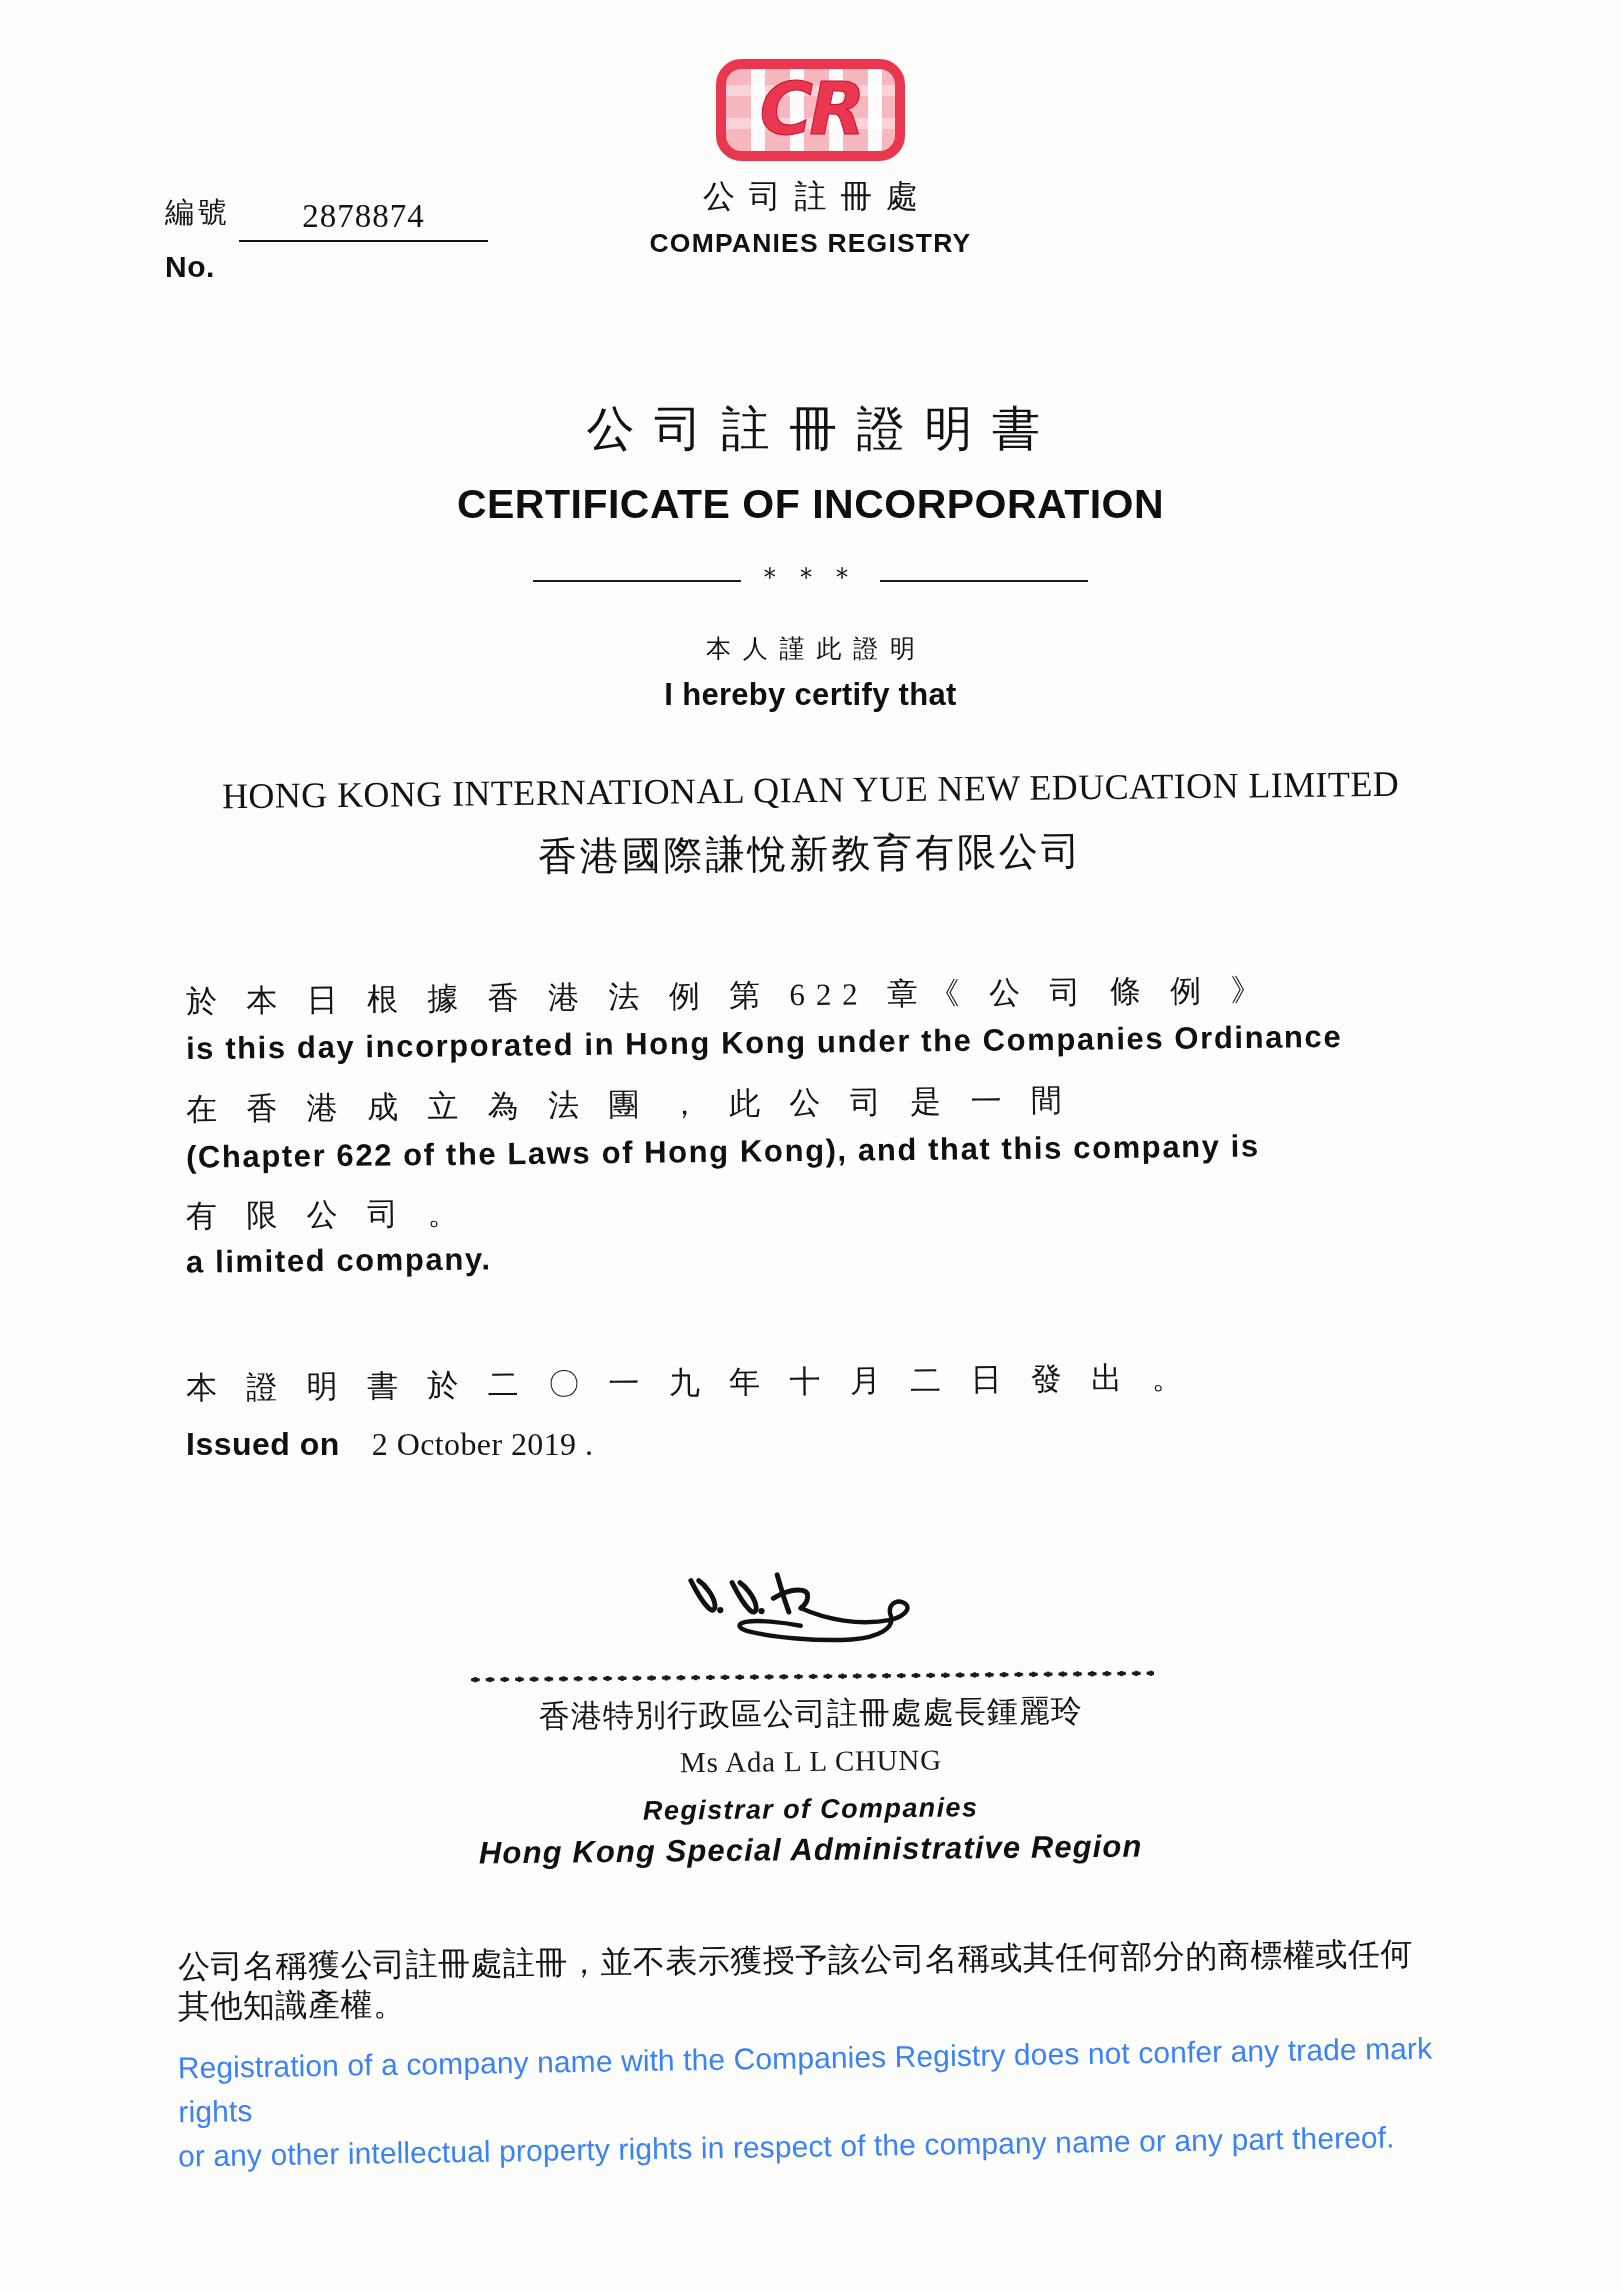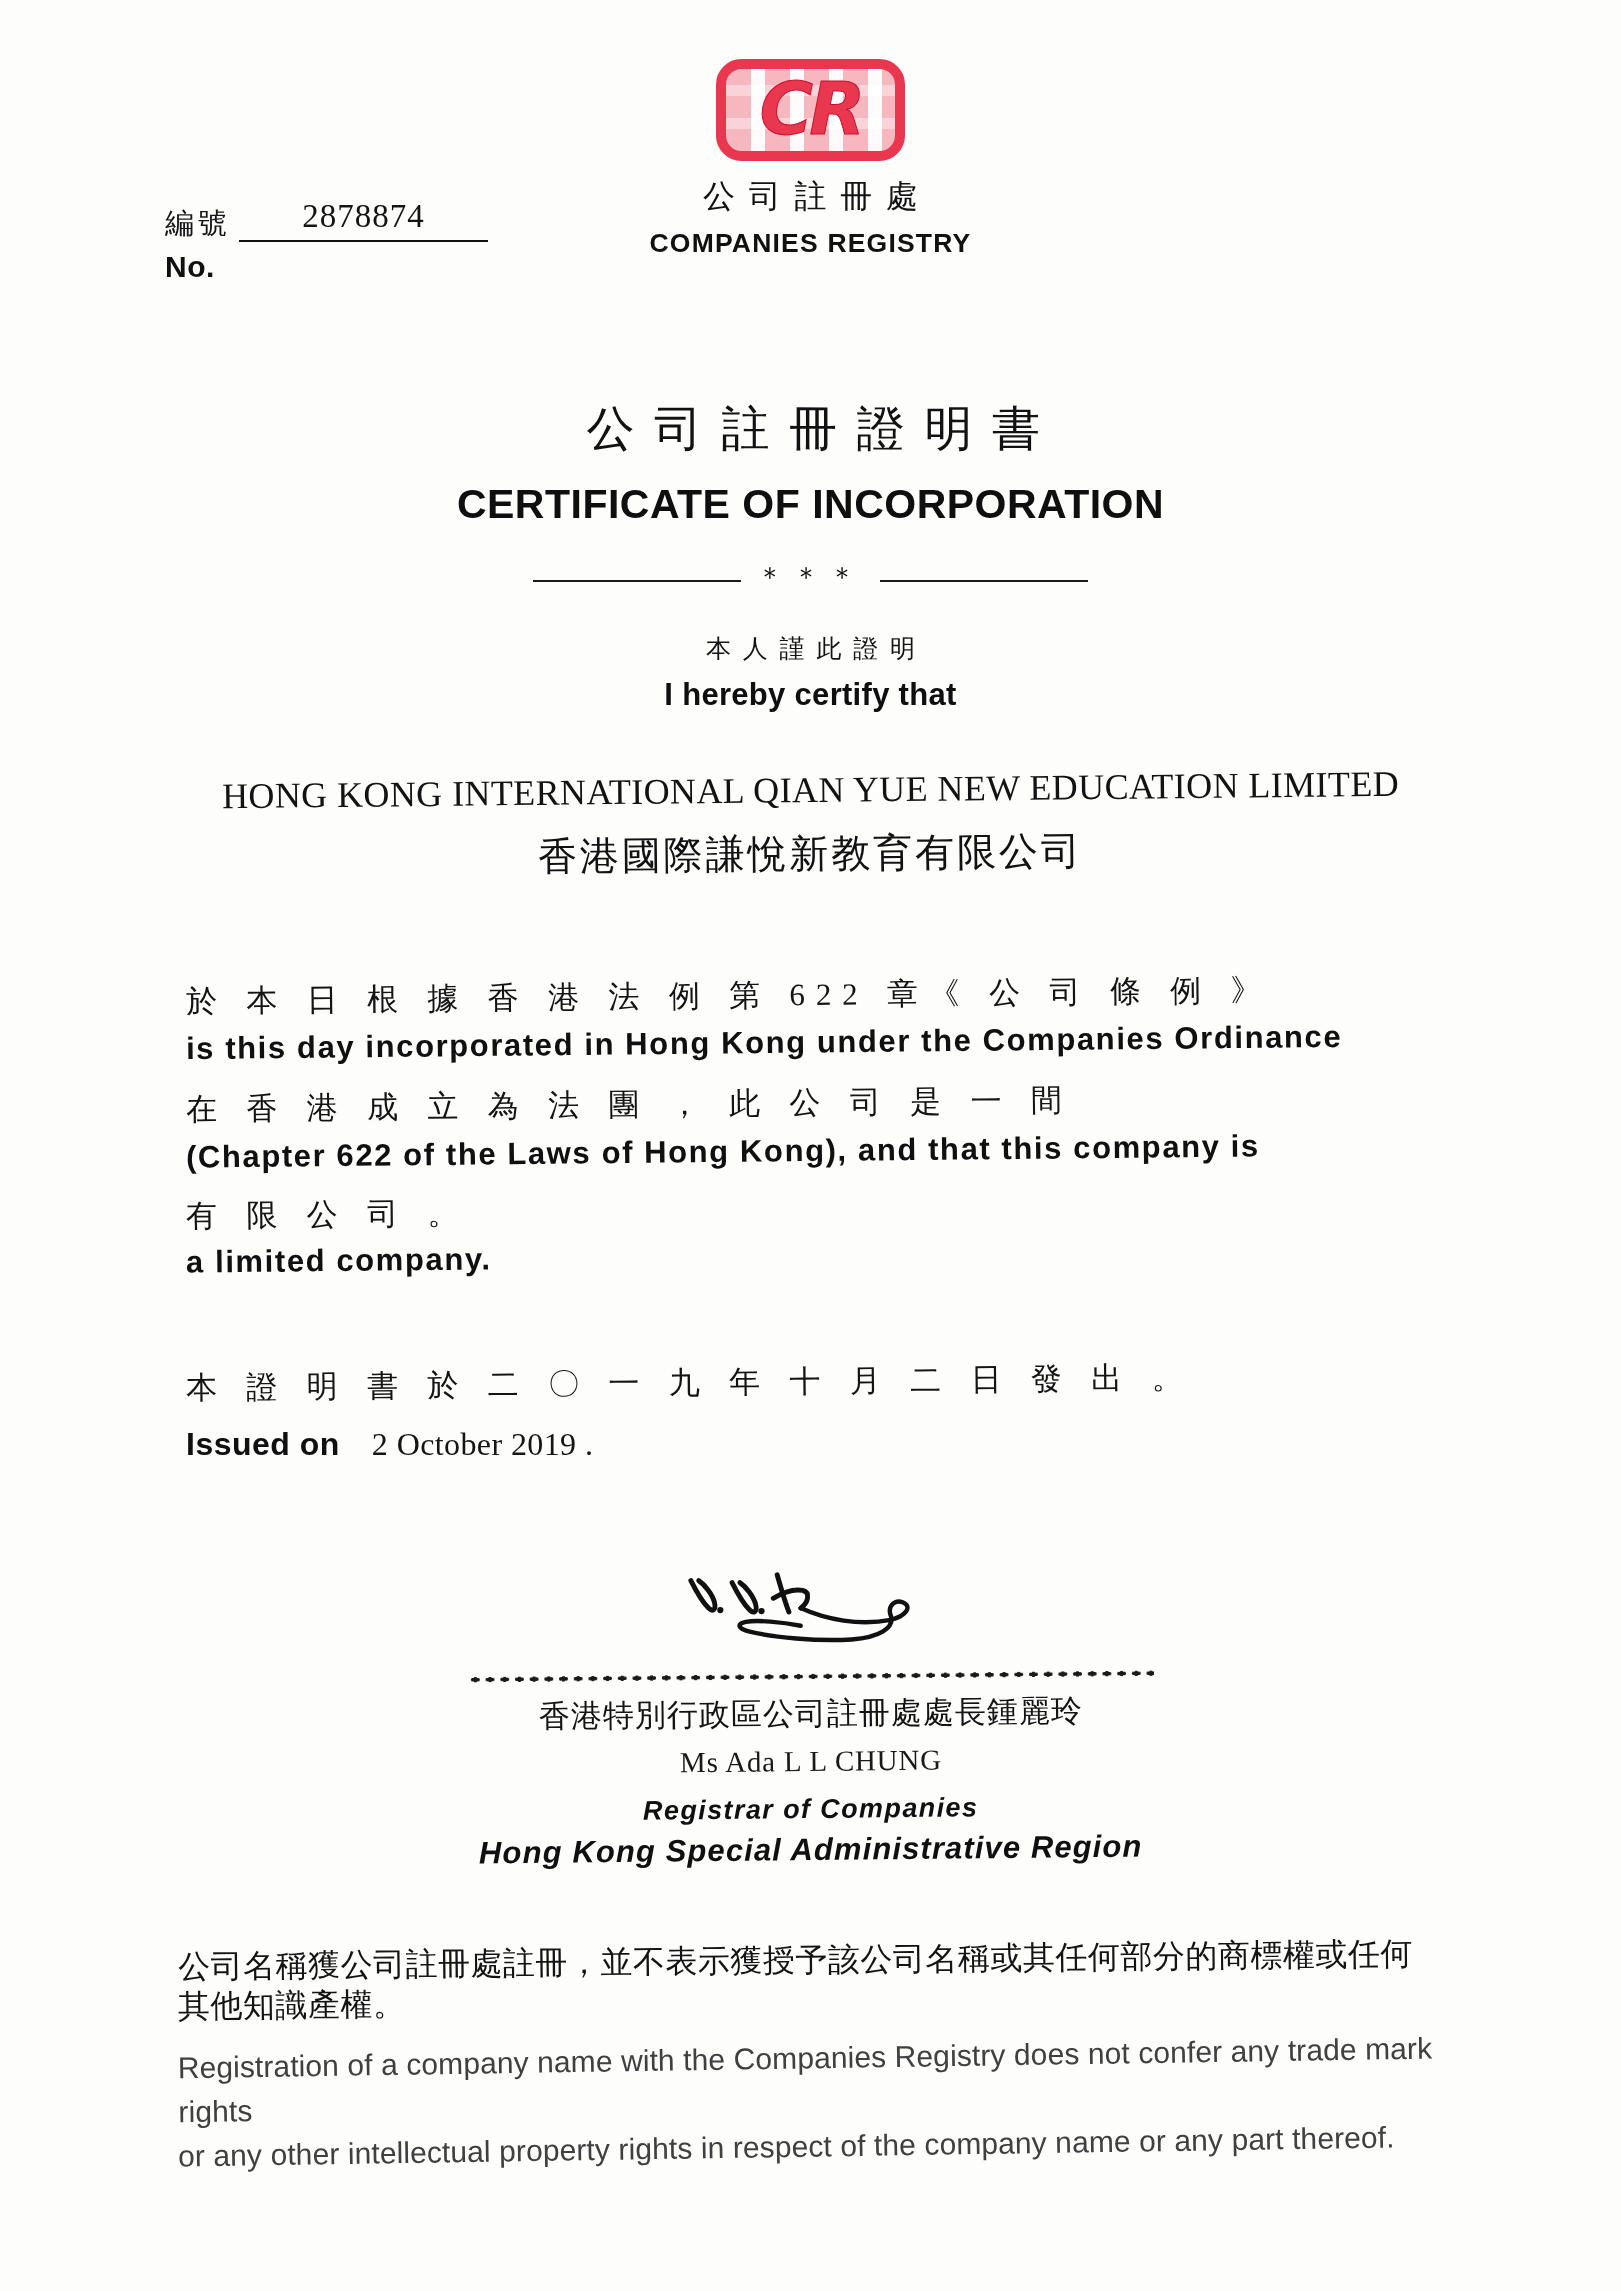--- a/index.html
+++ b/index.html
@@ -33,21 +33,21 @@
 
   
   .number-block {
     position: absolute;
     left: 165px;
     top: 139px;
     width: 323px;
   }
   .num-row {
     display: flex;
-    align-items: flex-end;
+    align-items: flex-start;
     gap: 8px;
   }
   .lbl-cn-no {
     font-family: "Liberation Serif", serif;
     font-size: 29px;
     letter-spacing: 3.9px;
     color: #161616;
     line-height: 1;
     padding-bottom: 3.9px;
   }
@@ -349,21 +349,21 @@
     font-size: 32px;
     letter-spacing: 0.5px;
     color: #141414;
     margin-top: 11.8px;
     line-height: 1.42;
   }
   .note-en {
     font-family: "Liberation Sans", sans-serif;
     font-size: 30px;
     letter-spacing: 0.1px;
-    color: #404040;
+    color: #3b82f6;
     margin-top: 7.8px;
     line-height: 1.48;
   }
 
   .skew-s { display: inline-block; transform: rotate(-0.6deg); }
   .skew-m { display: inline-block; transform: rotate(-0.9deg); }
 </style>
 </head>
 <body>
 

